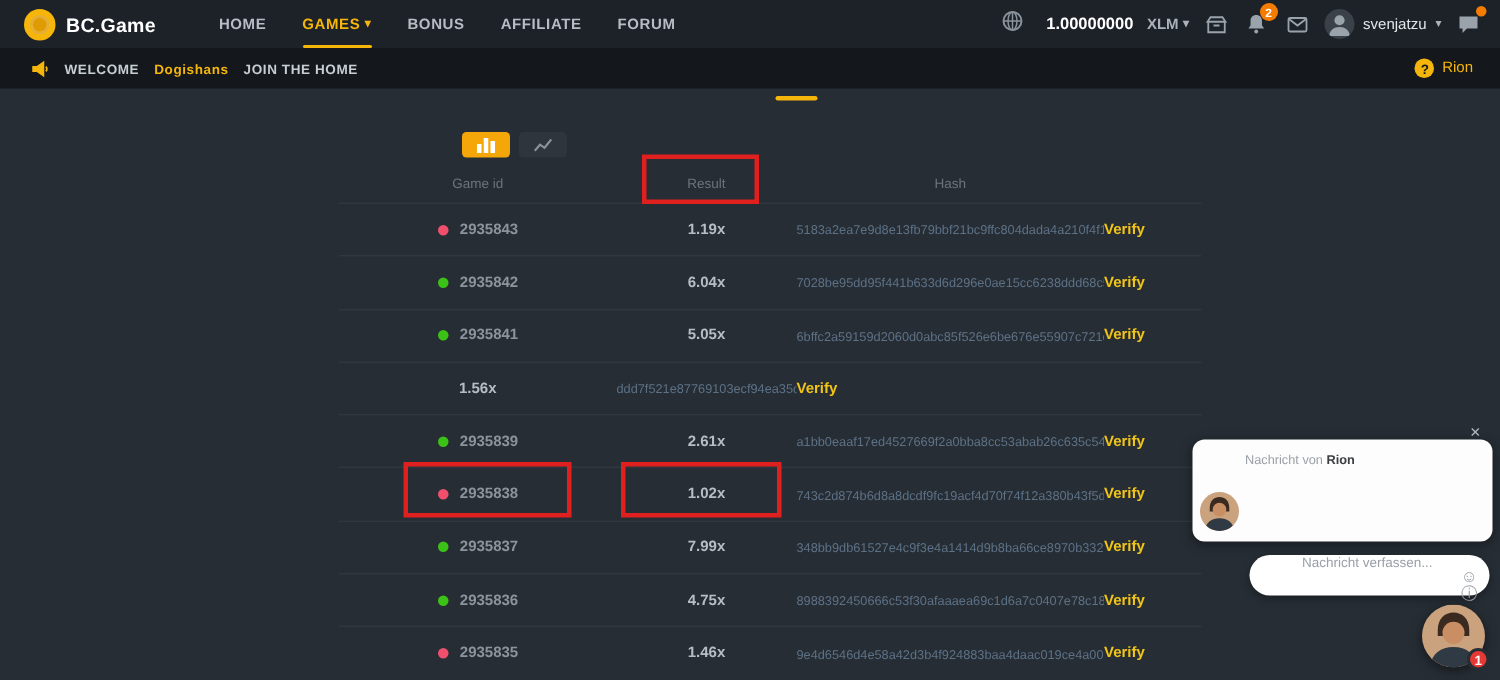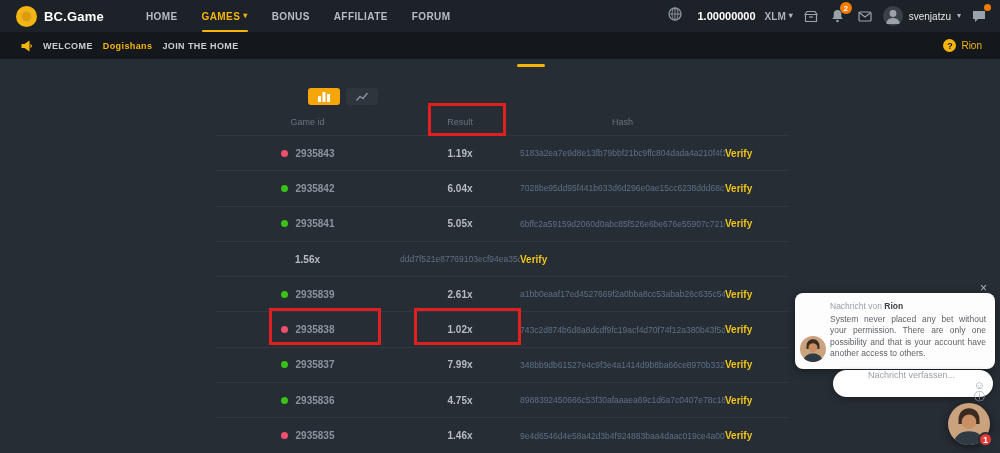--- a/index.html
+++ b/index.html
@@ -54,21 +54,21 @@
 
   
   .tab-ind { position:absolute; top:64px; left:517px; width:28px; height:3px;
              background:#f5b50a; border-radius:2px; }
   .btn-group { position:absolute; top:88px; left:308px; display:flex; gap:6px; }
   .seg-btn { width:32px; height:17px; border-radius:3px; display:flex; align-items:center;
              justify-content:center; cursor:pointer; }
   .seg-btn.on { background:#f5a70a; }
   .seg-btn.off { background:#2e353c; }
 
-  .table { position:absolute; left:215px; top:108px; width:575px; }
+  .table { position:absolute; left:226px; top:108px; width:575px; }
   .thead, .trow { display:grid; grid-template-columns:185px 120px 205px 65px; align-items:center; }
   .thead { height:27px; color:#6b747d; font-size:9px; }
   .th { text-align:center; }
   .trow { height:35.3px; border-top:1px solid rgba(255,255,255,0.05); }
   .cell-id { display:flex; align-items:center; justify-content:center; gap:8px; }
   .dot { width:7px; height:7px; border-radius:50%; }
   .dot.red { background:#f0506e; }
   .dot.green { background:#3cc117; }
   .gid { color:#8b949c; font-size:10px; font-weight:bold; }
   .cell-result { text-align:center; color:#b7bdc3; font-size:10px; font-weight:bold; }
@@ -332,21 +332,20 @@
       <svg width="26" height="26" viewBox="0 0 40 40">
           <rect width="40" height="40" fill="#caa27d"></rect>
           <path d="M10 16c0-7 4.5-11 10-11s10 4 10 11v4H10z" fill="#3a2a20"></path>
           <circle cx="20" cy="18" r="7" fill="#c98e63"></circle>
           <path d="M5 40c1-9 7-13 15-13s14 4 15 13z" fill="#2f3a45"></path>
         </svg>
     </span>
     <div class="chat-from">
       <span>Nachricht von</span> <b>Rion</b>
     </div>
-    <div class="chat-msg">System never placed any bet without your permission. There are only one possibility and that is your account have another access to others.</div>
   </div>
 
   <div class="chat-inputbar">
     <input type="text" placeholder="Nachricht verfassen..." style="">
     <span class="chat-ic">☺</span>
     <span class="chat-ic">ⓘ</span>
   </div>
 
   <div class="chat-launcher">
     <span class="ph">

